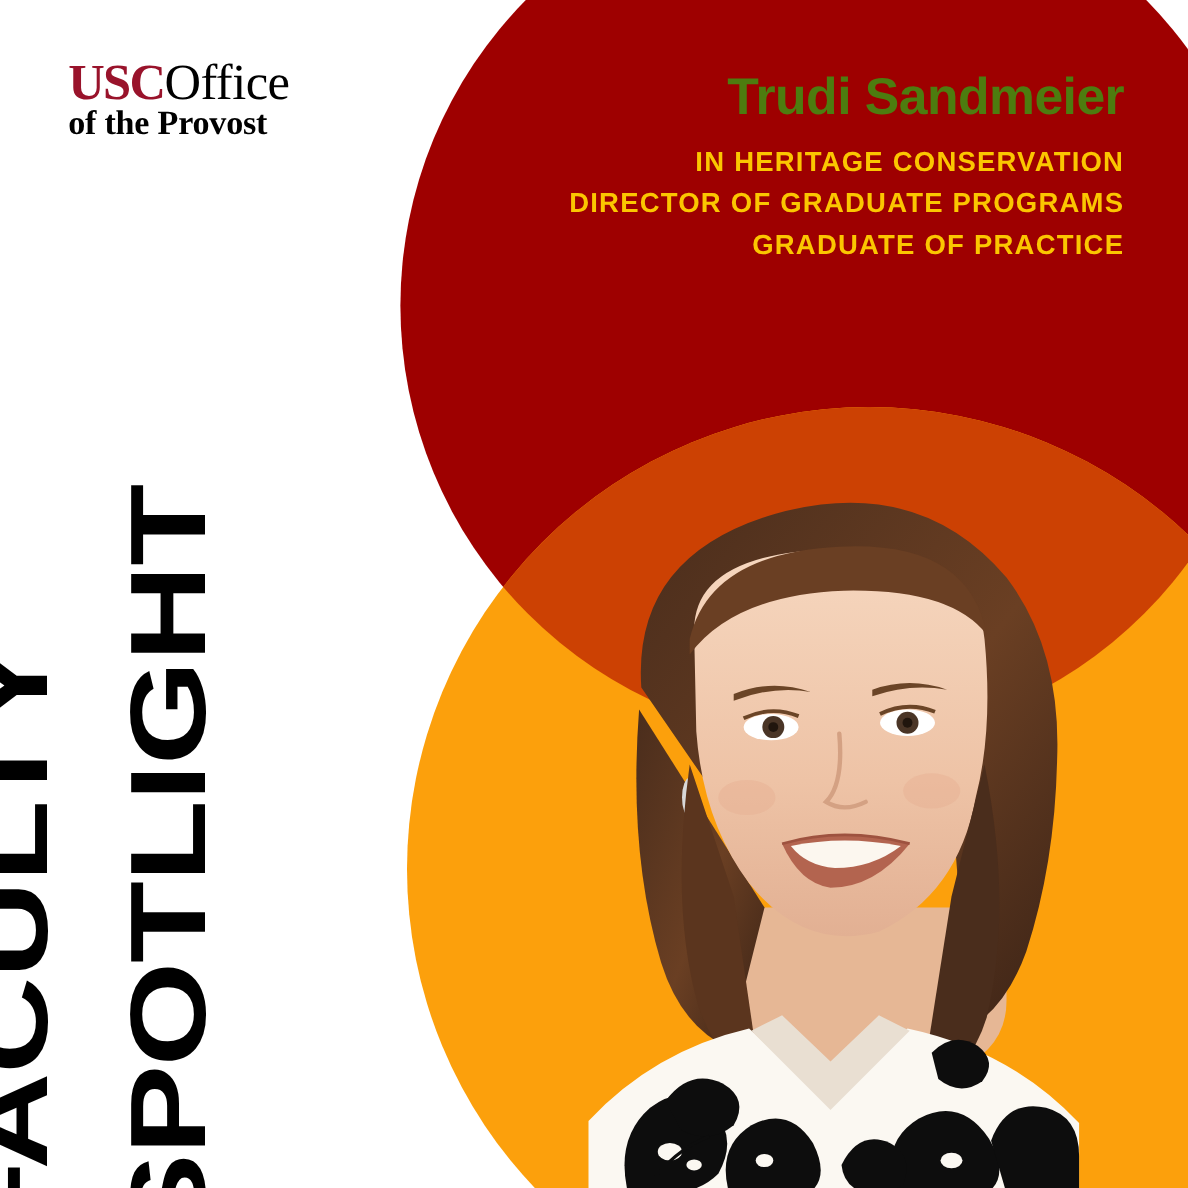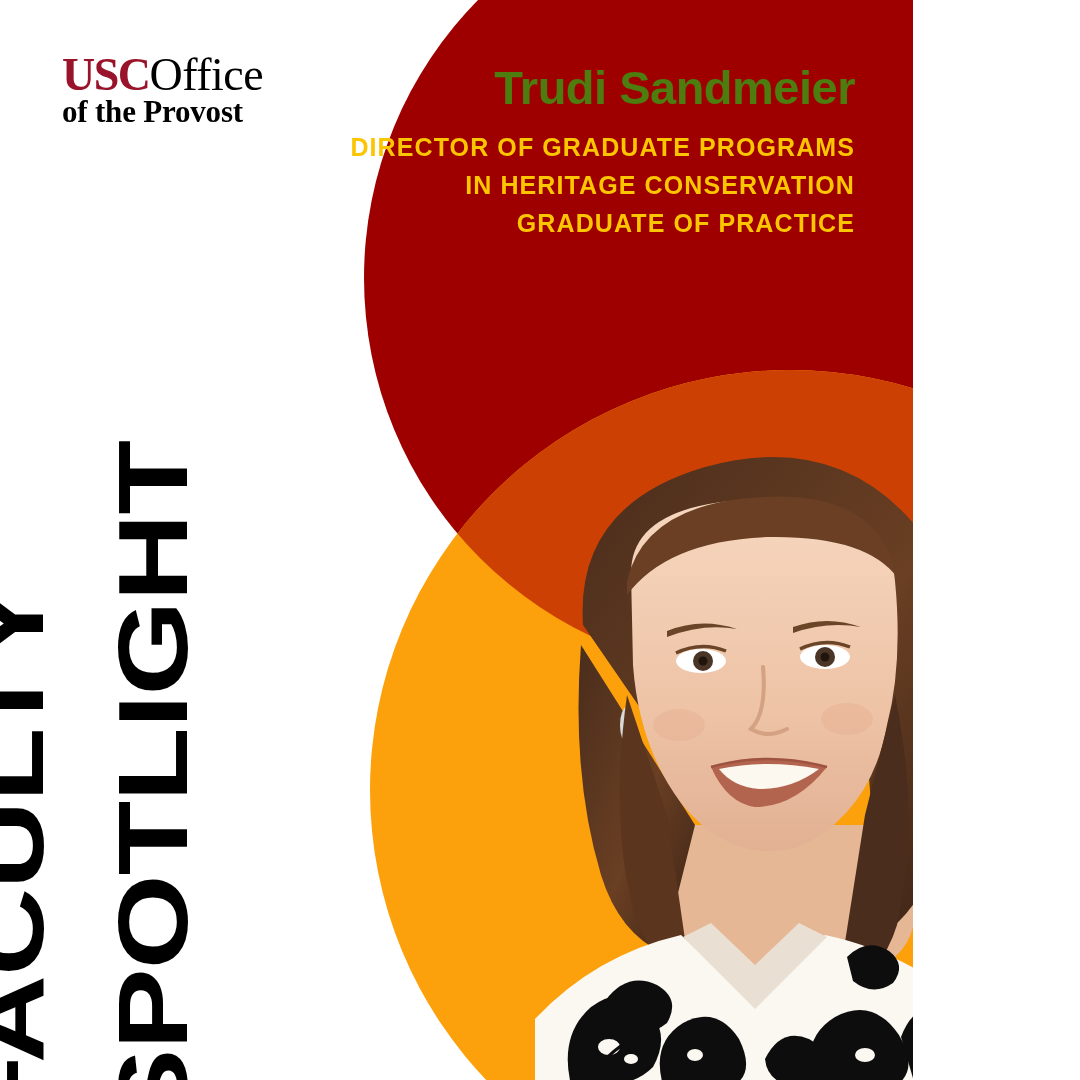--- a/index.html
+++ b/index.html
@@ -6,21 +6,21 @@
   html, body {
     margin: 0;
     padding: 0;
     background: #ffffff;
   }
   body {
     font-family: "Liberation Sans", sans-serif;
   }
   #poster {
     position: relative;
-    width: 913px;
+    width: 1080px;
     height: 1080px;
     background: #ffffff;
     overflow: hidden;
   }
 
   
   .circle-layer {
     position: absolute;
     inset: 0;
     width: 1080px;
@@ -230,18 +230,18 @@
     <span class="logo-line logo-line-2">of the Provost</span>
   </div>
 
   <div class="vertical-headline">
     <div class="vword vword-faculty">FACULTY</div>
     <div class="vword vword-spotlight">SPOTLIGHT</div>
   </div>
 
   <div class="person-block">
     <div class="person-name">Trudi Sandmeier</div>
+    <div class="person-title-line">IN HERITAGE CONSERVATION</div>
     <div class="person-title-line">DIRECTOR OF GRADUATE PROGRAMS</div>
-    <div class="person-title-line">IN HERITAGE CONSERVATION</div>
     <div class="person-title-line">GRADUATE OF PRACTICE</div>
   </div>
 
 </div>
 
 </body></html>

